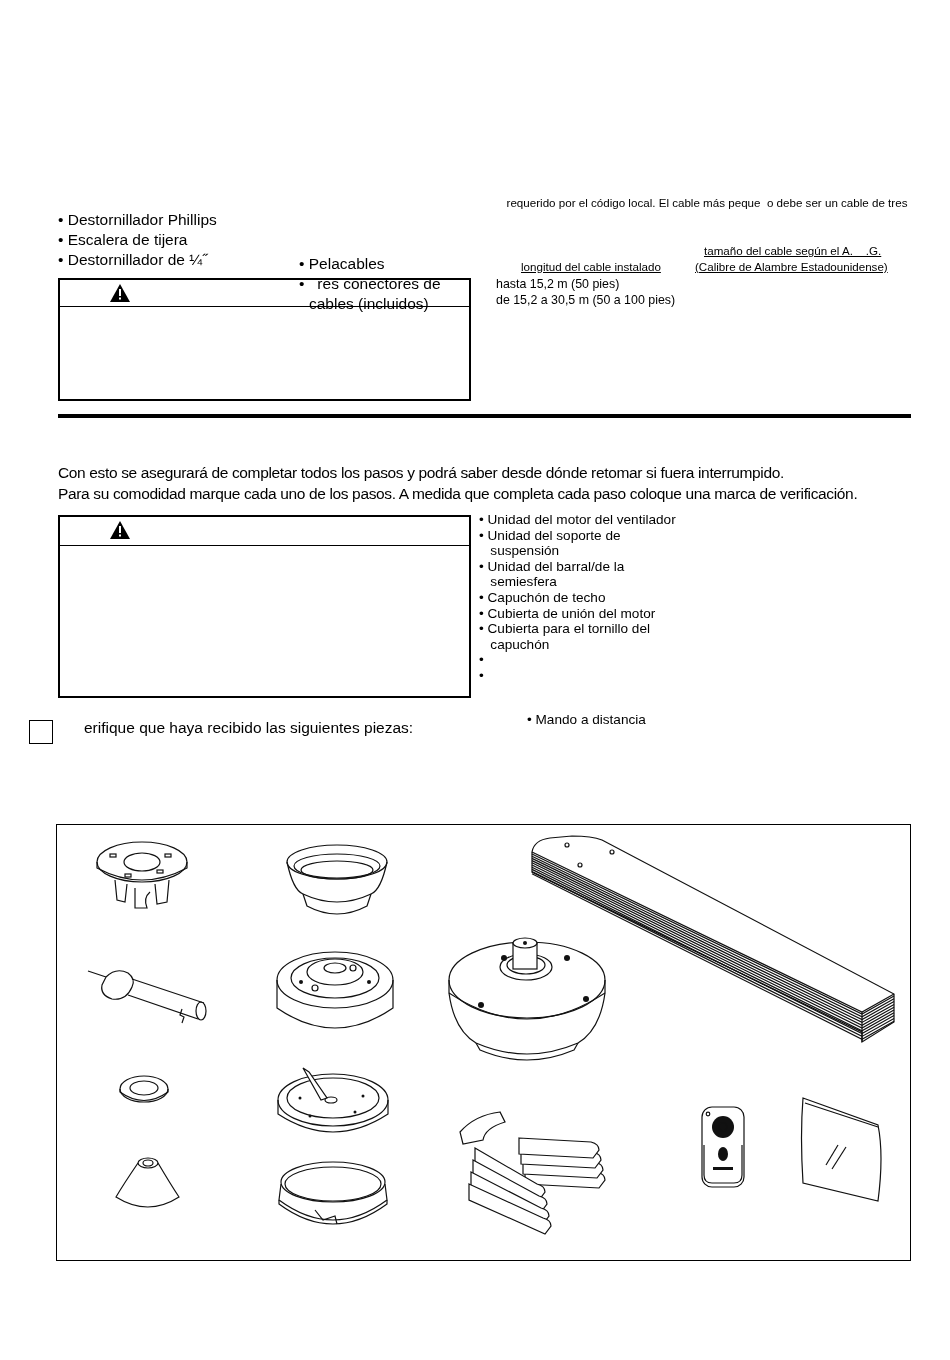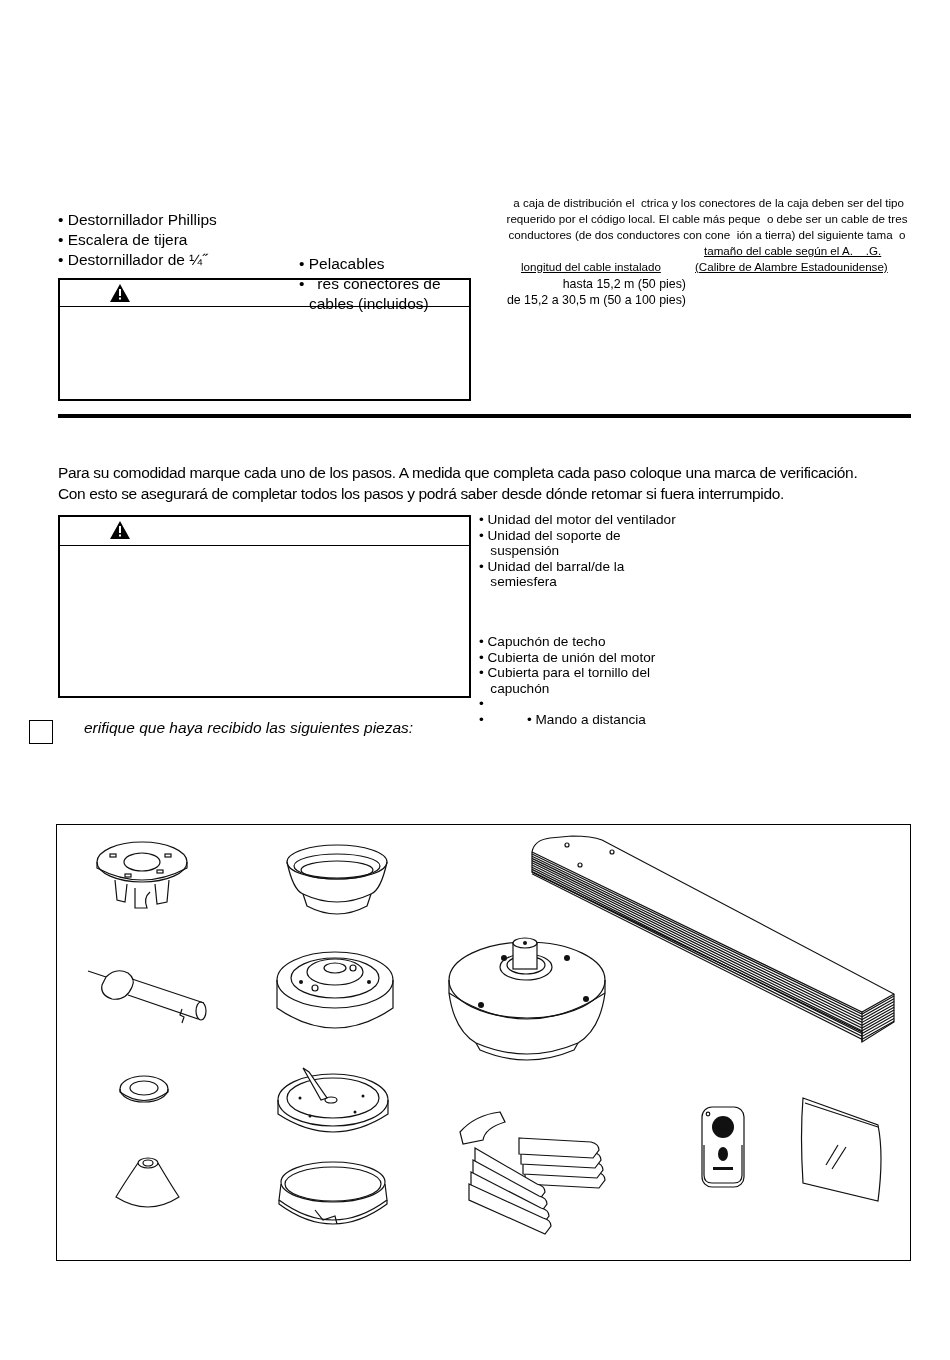--- a/index.html
+++ b/index.html
@@ -41,66 +41,64 @@
   <div class="warnhead">
     <svg class="warnicon" viewBox="0 0 20 18">
       <polygon points="10,0 20,18 0,18" fill="#000"></polygon>
       <rect x="9" y="5" width="2" height="7" fill="#fff"></rect>
       <rect x="9" y="13.5" width="2" height="2" fill="#fff"></rect>
     </svg>
   </div>
 </div>
 
 <div class="abs wiring" style="left:497px; top:195px; width:420px;">
-  <div style="text-align:center; white-space:pre;"> a caja de distribución el  ctrica y los conectores de la caja deben ser del tipo</div>
   <div style="text-align:center; white-space:pre;">requerido por el código local. El cable más peque  o debe ser un cable de tres</div>
-  <div style="text-align:center; white-space:pre;">conductores (de dos conductores con cone  ión a tierra) del siguiente tama  o</div>
 </div>
 <div class="abs wiring u" style="left:704px; top:243px; white-space:pre;">tamaño del cable según el A.    .G.</div>
 <div class="abs wiring u" style="left:510px; top:259px;padding-left:11px;">longitud del cable instalado</div>
 <div class="abs wiring u" style="left:695px; top:259px;">(Calibre de Alambre Estadounidense)</div>
-<div class="abs wiring" style="left:496px; top:276px; width:190px; text-align:right; font-size:12.4px;">
+<div class="abs wiring" style="left:496px; top:276px; width:190px; text-align:left; font-size:12.4px;">
   <div>hasta 15,2 m (50 pies)</div>
   <div>de 15,2 a 30,5 m (50 a 100 pies)</div>
 </div>
 
 <div class="abs rule" style="left:58px; top:414px; width:853px;"></div>
 
 <div class="abs intro" style="left:58px; top:462px;">
+  <div>Con esto se asegurará de completar todos los pasos y podrá saber desde dónde retomar si fuera interrumpido.</div>
   <div>Para su comodidad  marque cada uno de los pasos. A medida que completa cada paso  coloque una marca de verificación.</div>
-  <div>Con esto se asegurará de completar todos los pasos y podrá saber desde dónde retomar si fuera interrumpido.</div>
 </div>
 
 <div class="abs warnbox" style="left:58px; top:515px; width:413px; height:183px;">
   <div class="warnhead" style="height:28px;">
     <svg class="warnicon" viewBox="0 0 20 18">
       <polygon points="10,0 20,18 0,18" fill="#000"></polygon>
       <rect x="9" y="5" width="2" height="7" fill="#fff"></rect>
       <rect x="9" y="13.5" width="2" height="2" fill="#fff"></rect>
     </svg>
   </div>
 </div>
 
 <div class="abs parts" style="left:479px; top:512px;">
   <div style="white-space:pre;">• Unidad del motor del ventilador</div>
   <div style="white-space:pre;">• Unidad del soporte de</div>
   <div style="white-space:pre;">   suspensión</div>
   <div style="white-space:pre;">• Unidad del barral/de la</div>
   <div style="white-space:pre;">   semiesfera</div>
-  <div style="white-space:pre;margin-top:44px;">• Capuchón de techo</div>
+  <div style="white-space:pre;">• Capuchón de techo</div>
   <div style="white-space:pre;">• Cubierta de unión del motor</div>
   <div style="white-space:pre;">• Cubierta para el tornillo del</div>
   <div style="white-space:pre;">   capuchón</div>
   <div style="white-space:pre;">•</div>
   <div style="white-space:pre;">•</div>
 </div>
 <div class="abs parts" style="left:479px; top:712px;margin-left:48px;">• Mando a distancia</div>
 
 <div class="abs checkbox" style="left:29px; top:720px;"></div>
-<div class="abs verify" style="left:84px; top:719px;font-style:italic;">erifique que haya recibido las siguientes piezas:</div>
+<div class="abs verify" style="left:84px; top:719px;">erifique que haya recibido las siguientes piezas:</div>
 
 <div class="abs figure" style="left:56px; top:824px; width:855px; height:437px;"></div>
 
 <svg class="part" style="left:95px; top:840px;" width="100" height="80">
   <ellipse cx="47" cy="22" rx="45" ry="20"></ellipse>
   <ellipse cx="47" cy="22" rx="18" ry="9"></ellipse>
   <path d="M2 22 L2 28 Q47 52 92 28 L92 22"></path>
   <path d="M20 40 L22 60 L30 62 L32 44"></path>
   <path d="M60 44 L62 64 L72 62 L74 40"></path>
   <path d="M40 48 L40 68 L52 68 Q48 58 55 52"></path>

